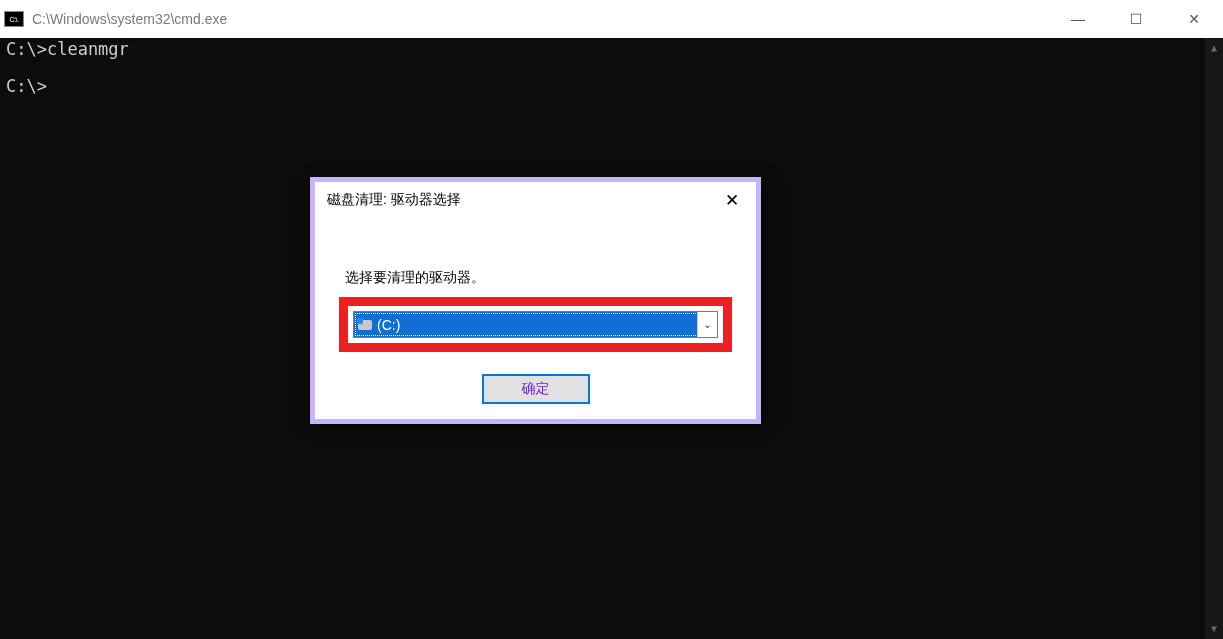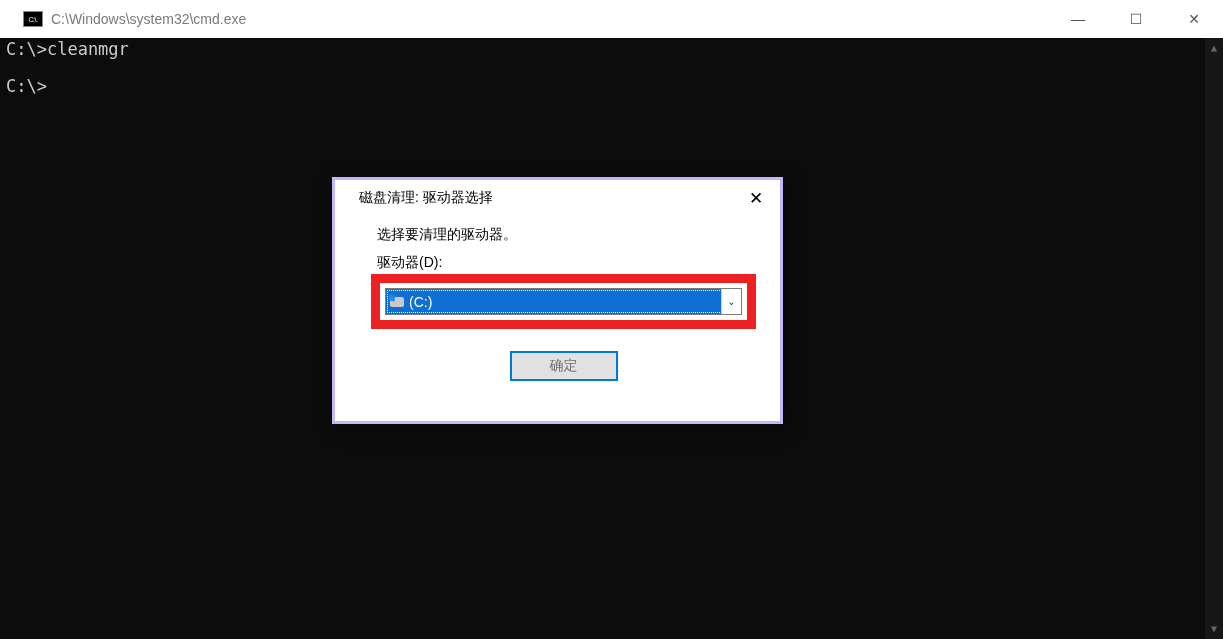--- a/index.html
+++ b/index.html
@@ -20,21 +20,21 @@
       height: 639px;
       background: #fff;
       display: flex;
       flex-direction: column;
     }
     .cmd-titlebar {
       height: 38px;
       background: #fff;
       display: flex;
       align-items: center;
-      padding-left: 23px;
+      padding-left: 4px;
       color: #7a7a7a;
       font-size: 14px;
     }
     .cmd-icon {
       width: 20px;
       height: 16px;
       background: #000;
       border: 1px solid #888;
       margin-right: 8px;
       position: relative;
@@ -91,28 +91,27 @@
       align-items: center;
       justify-content: center;
       color: #666;
       font-size: 10px;
     }
     .scroll-up { top: 0; }
     .scroll-down { bottom: 0; }
 
     .dialog {
       position: absolute;
-      left: 332px;
+      left: 310px;
       top: 177px;
       width: 451px;
       height: 247px;
       background: #fff;
-      border: 3px solid #c4b5fd;
+      border: 5px solid #c4b5fd;
       box-shadow: 4px 4px 18px rgba(0,0,0,0.45);
-      padding-left: 12px;
     }
     .dialog-titlebar {
       height: 36px;
       display: flex;
       align-items: center;
       padding-left: 12px;
       font-size: 14px;
       color: #000;
     }
     .dialog-title {
@@ -127,20 +126,21 @@
       font-size: 17px;
       color: #000;
     }
     .dialog-body {
       padding: 10px 30px 0 30px;
       font-size: 14px;
       color: #000;
     }
     .dialog-msg {
       margin-bottom: 10px;
+      margin-top: 41px;
     }
     .dialog-label {
       margin-bottom: 2px;
     }
     .highlight-box {
       border: 9px solid #ed2024;
       padding: 5px 5px;
       margin-left: -6px;
       margin-right: -6px;
     }
@@ -207,21 +207,21 @@
     }
     .dlg-btn {
       width: 108px;
       height: 30px;
       background: #e1e1e1;
       border: 1px solid #adadad;
       display: flex;
       align-items: center;
       justify-content: center;
       font-size: 14px;
-      color: #737373;
+      color: #6d28d9;
     }
     .dlg-btn.default {
       border: 2px solid #0078d7;
     }
     .underline {
       text-decoration: underline;
     }
   </style>
 </head>
 <body>
@@ -246,21 +246,20 @@
   </div>
 </div>
 
 <div class="dialog">
   <div class="dialog-titlebar">
     <div class="dialog-title">磁盘清理: 驱动器选择</div>
     <div class="dialog-close">✕</div>
   </div>
   <div class="dialog-body">
     <div class="dialog-msg">选择要清理的驱动器。</div>
-    <div class="dialog-label">驱动器(D):</div>
     <div class="highlight-box">
       <div class="combo">
         <div class="combo-icon"></div>
         <div class="combo-text"> (C:)</div>
         <div class="combo-arrow">⌄</div>
       </div>
     </div>
     <div class="dialog-buttons">
       <div class="dlg-btn default">确定</div>
     </div>

